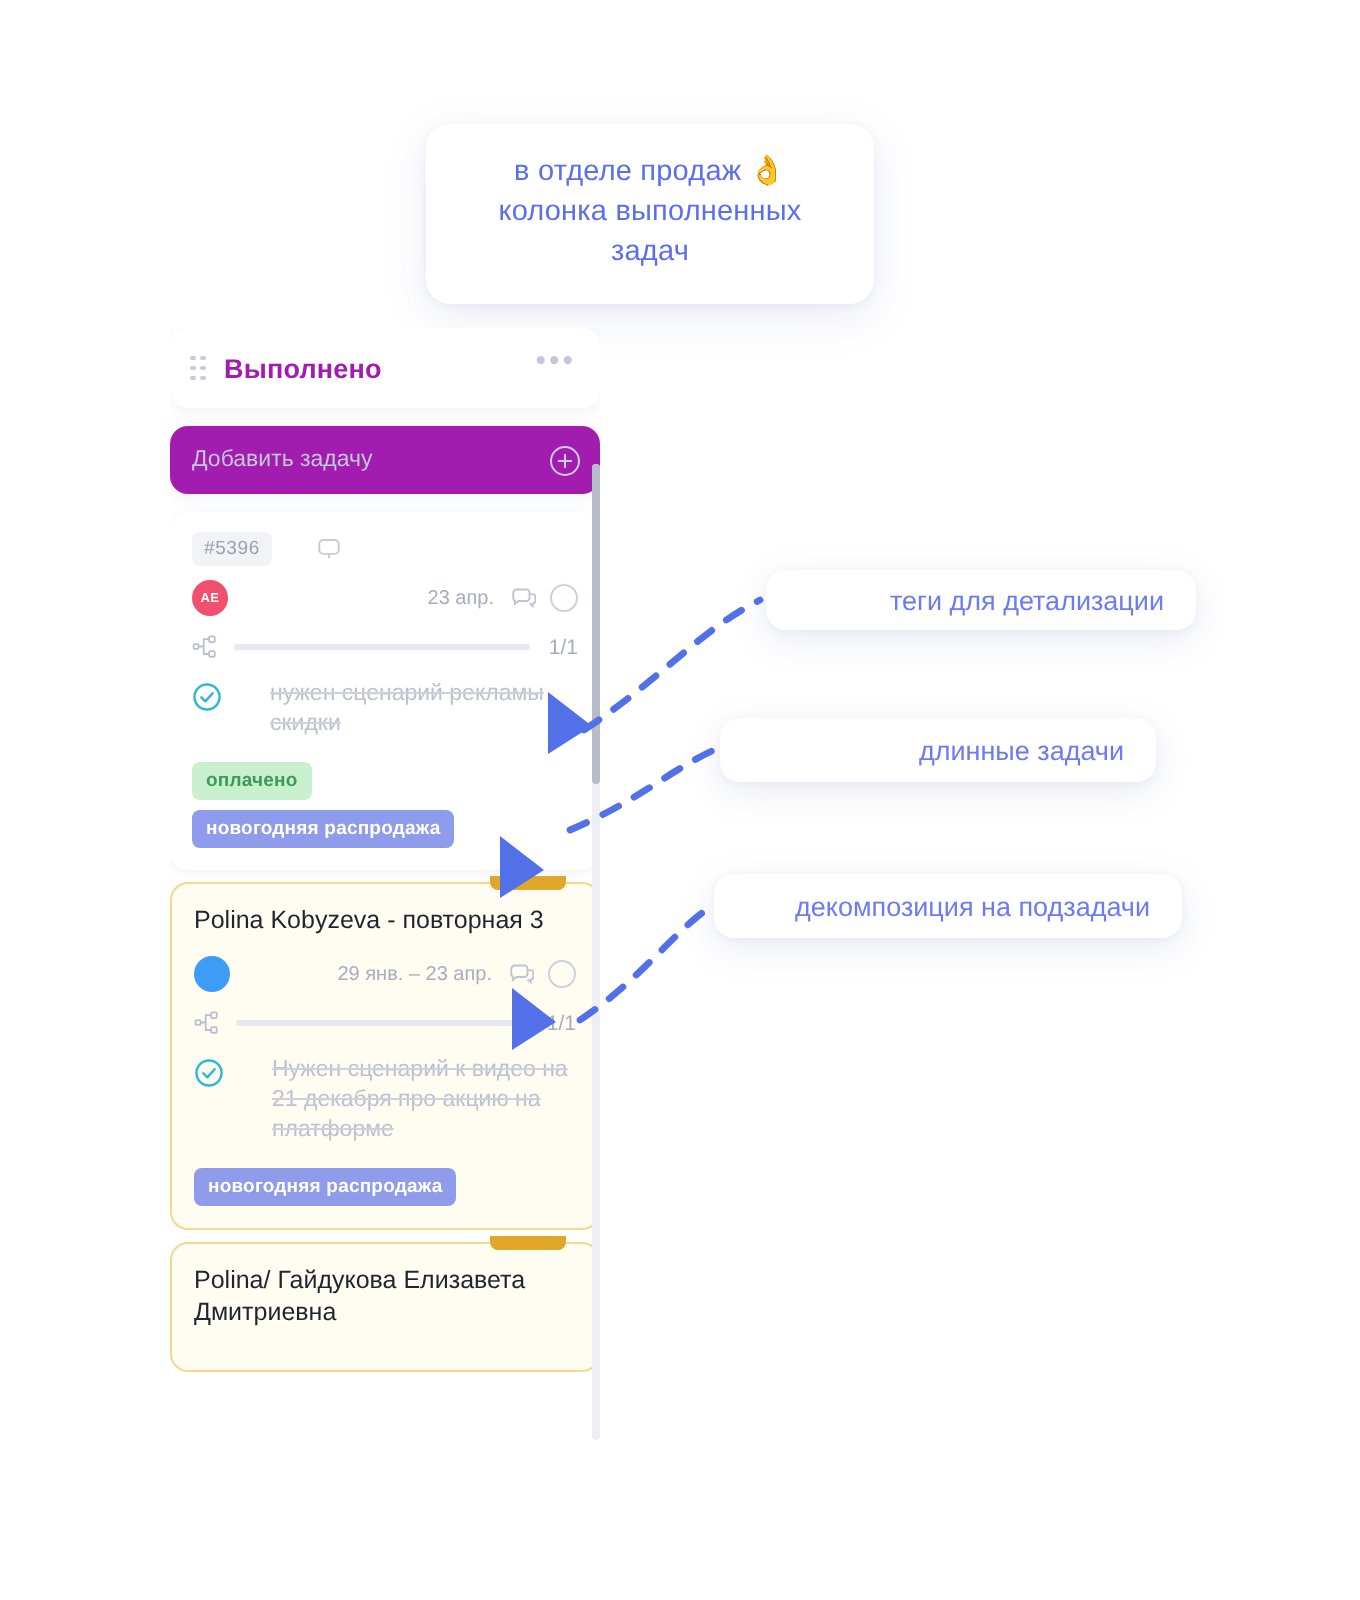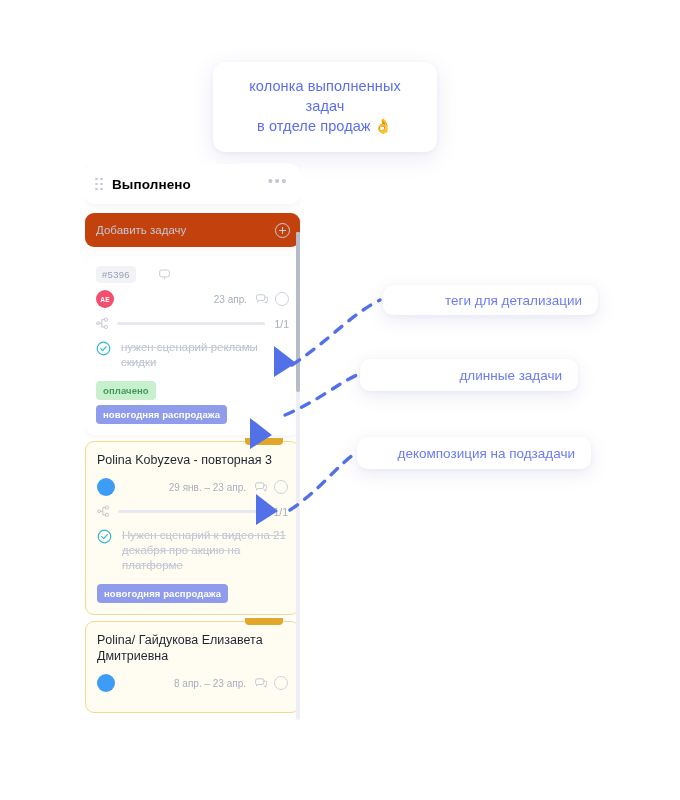--- a/index.html
+++ b/index.html
@@ -65,38 +65,38 @@
   .drag-dots i {
     display: block;
     width: 2.5px;
     height: 2.5px;
     border-radius: 50%;
     background: #c6cada;
   }
   .column-title {
     font-size: 13.5px;
     font-weight: bold;
-    color: #000000;
+    color: #a21caf;
     letter-spacing: 0.1px;
   }
   .column-menu {
     margin-left: auto;
     color: #c3c8d6;
     font-size: 15px;
     letter-spacing: 1.5px;
     line-height: 8px;
     padding-bottom: 6px;
   }
 
   
   .add-task {
     position: relative;
     margin-top: 9px;
     height: 34px;
-    background: #c2410c;
+    background: #a21caf;
     border-radius: 9px;
     box-shadow: 0 2px 8px rgba(120,130,170,0.09);
     display: flex;
     align-items: center;
     padding: 0 10px 0 11px;
     justify-content: flex-end;
   }
   .add-task-placeholder {
     font-size: 11.5px;
     color: #c2c7d5;
@@ -223,21 +223,21 @@
   }
   .progress-label {
     margin-left: 9px;
     font-size: 10.5px;
     color: #a7adbd;
   }
 
   .subtask-row {
     display: flex;
     align-items: flex-start;
-    gap: 10px;
+    gap: 24px;
     margin-bottom: 11px;
   }
   .check-circle {
     width: 15px;
     height: 15px;
     flex: none;
     margin-top: 1px;
   }
   .subtask-text {
     font-size: 11.5px;
@@ -304,22 +304,22 @@
     position: absolute;
     left: 0; top: 0;
     width: 680px; height: 800px;
     pointer-events: none;
   }
 </style>
 </head>
 <body>
 
 <div class="caption-bubble">
+  <div class="line">в отделе продаж 👌</div>
   <div class="line">колонка выполненных задач</div>
-  <div class="line">в отделе продаж 👌</div>
 </div>
 
 <div class="column">
 
   <div class="column-header">
     <span class="drag-dots">
       <i></i>
         <i></i>
         <i></i>
         <i></i>
@@ -404,29 +404,20 @@
           </svg>
           <span class="subtask-text">Нужен сценарий к видео на 21 декабря про акцию на платформе</span>
         </div>
         <div class="tags">
           <span class="tag" style="background:#8f9ceb;color:#ffffff">новогодняя распродажа</span>
         </div>
       </div>
       <div class="card highlight">
         <div class="gold-tab"></div>
         <div class="card-title">Polina/ Гайдукова Елизавета Дмитриевна</div>
-        <div class="card-row">
-          <span class="avatar" style="background:#3d9df6"></span>
-          <span class="card-date">8 апр. – 23 апр.</span>
-          <svg class="comment-icon" width="13" height="13" viewBox="0 0 16 16" fill="none" stroke="currentColor" stroke-width="1.2">
-            <path d="M2 4.2a2 2 0 0 1 2-2h6a2 2 0 0 1 2 2v3a2 2 0 0 1-2 2H5.2L3 11V9.1A2 2 0 0 1 2 7.2z"></path>
-            <path d="M12.4 5h1.6a1.6 1.6 0 0 1 1.6 1.6v2.6a1.6 1.6 0 0 1-1.6 1.6v1.6L12 10.8"></path>
-          </svg>
-          <span class="status-circle"></span>
-        </div>
       </div>
     </div>
 
   <div class="col-scrollbar">
     <div class="col-scrollbar-thumb"></div>
   </div>
 </div>
 
 <div class="callout" id="callout-tags">
   <span>теги для детализации</span>

